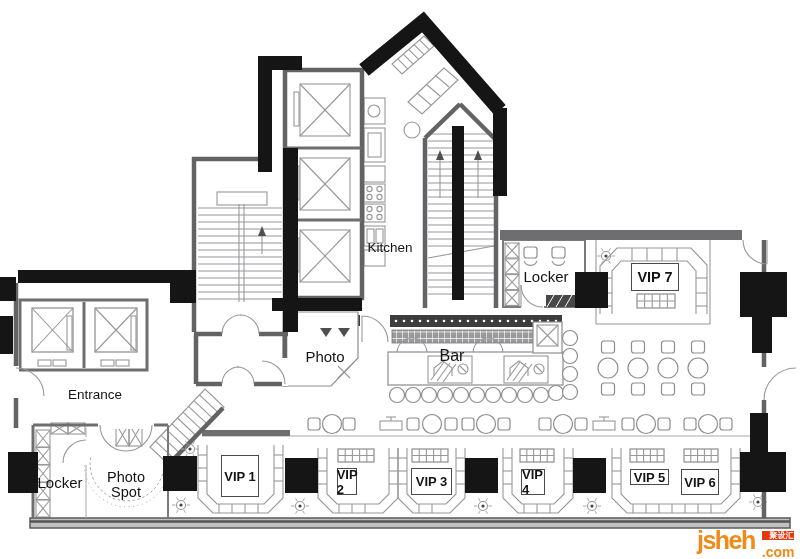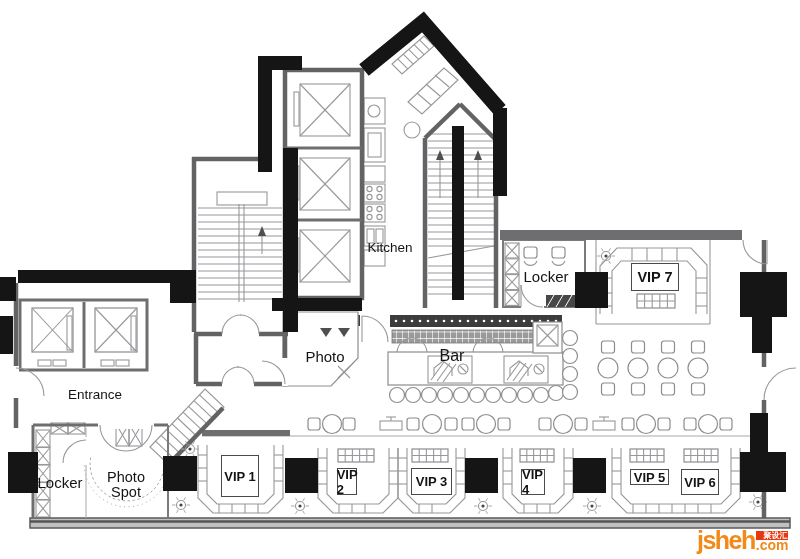--- a/index.html
+++ b/index.html
@@ -19,21 +19,21 @@
   svg .wh{fill:#fff;stroke:none;}
   svg .gf{fill:#6e6e70;stroke:none;}
   svg .s5{fill:#4f4f52;stroke:none;}
   svg .wl{stroke:#fff;stroke-width:1;fill:none;}
   .lbl{position:absolute;color:#141414;transform:translate(-50%,-50%);
        white-space:nowrap;text-align:center;line-height:15px;}
   .lbx{position:absolute;border:1.3px solid #4a4a4c;background:#fff;display:flex;
        align-items:center;justify-content:center;color:#141414;box-sizing:border-box;font-weight:bold;}
   .wm{position:absolute;left:697px;top:529px;display:flex;align-items:flex-start;cursor:pointer;text-align:right;}
   .wm-brand{font-size:25px;font-weight:bold;letter-spacing:-1.5px;line-height:23px;}
-  .wm-right{display:flex;flex-direction:column;margin-left:1px;margin-top:2px;}
+  .wm-right{display:flex;flex-direction:column;margin-left:7px;margin-top:2px;gap:7px;}
   .wm-badge{color:#fff;font-size:8px;line-height:9px;padding:0 1px;font-weight:bold;}
   .wm-suffix{font-weight:bold;font-size:14px;line-height:11px;}
 </style>
 </head>
 <body>
 
 <div class="plan">
   <svg id="plan-svg" width="800" height="559" viewBox="0 0 800 559">
     <defs>
       <pattern id="pb" width="6" height="6.5" patternUnits="userSpaceOnUse">

